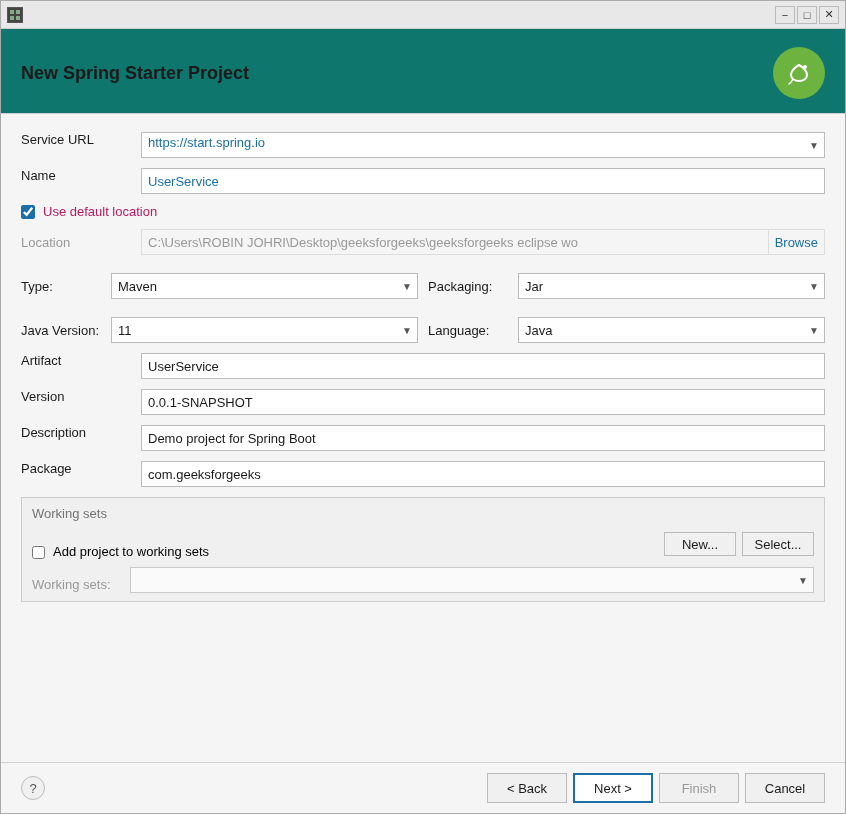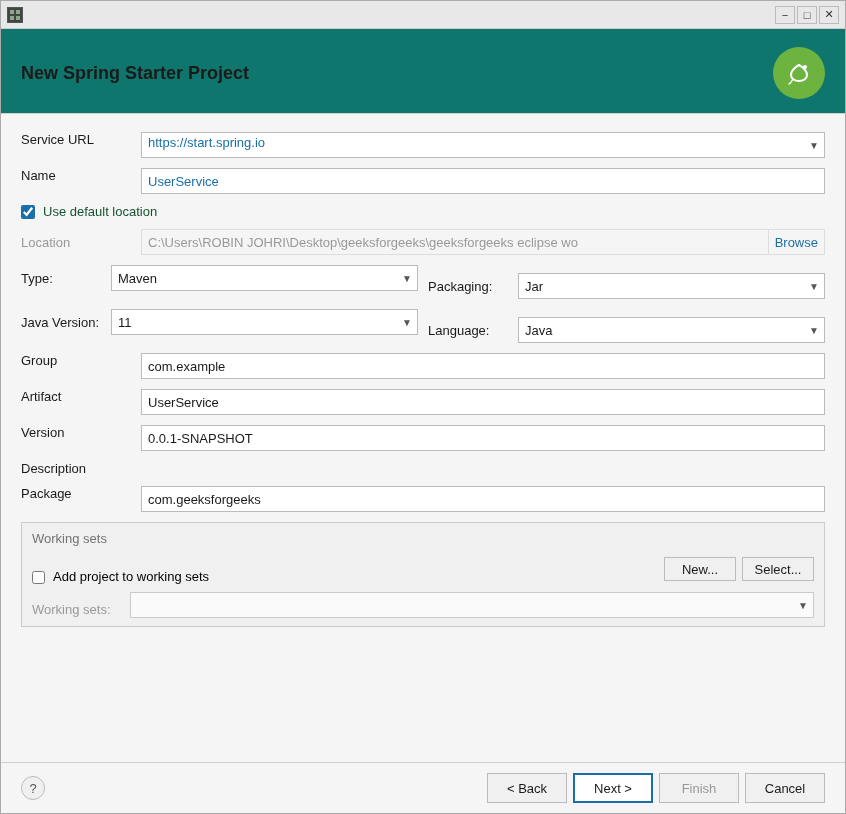--- a/index.html
+++ b/index.html
@@ -160,21 +160,21 @@
       margin-bottom: 10px;
     }
     .checkbox-row input[type="checkbox"] {
       margin-right: 8px;
       width: 14px;
       height: 14px;
       accent-color: #1a6fa8;
     }
     .checkbox-label {
       font-size: 13px;
-      color: #14532d;
+      color: #be185d;
     }
     .location-row {
       display: flex;
       align-items: center;
       margin-bottom: 10px;
     }
     .location-label {
       width: 120px;
       color: #999;
       font-size: 13px;
@@ -202,21 +202,21 @@
       background: none;
       border: none;
       cursor: pointer;
       font-size: 13px;
       padding: 0 6px;
       border-left: 1px solid #ddd;
       height: 100%;
     }
     .two-col-row {
       display: flex;
-      align-items: flex-start;
+      align-items: flex-end;
       margin-bottom: 10px;
       gap: 10px;
     }
     .two-col-left {
       display: flex;
       align-items: center;
       flex: 1;
     }
     .two-col-right {
       display: flex;
@@ -440,37 +440,34 @@
           <select>
             <option>Java</option>
             <option>Kotlin</option>
             <option>Groovy</option>
           </select>
           <span class="select-arrow">▼</span>
         </div>
       </div>
     </div>
 
-    <div class="form-row">
-      <span class="form-label">Group</span>
-      <input type="text" class="form-control" style="flex: 1 1 0%; color: rgb(26, 26, 26);" value="com.example">
-    </div>
 
     <div class="form-row">
       <span class="form-label">Artifact</span>
       <input type="text" class="form-control" style="flex: 1 1 0%; color: rgb(26, 26, 26);" value="UserService">
     </div>
 
     <div class="form-row">
       <span class="form-label">Version</span>
       <input type="text" class="form-control" style="flex: 1 1 0%; color: rgb(26, 26, 26);" value="0.0.1-SNAPSHOT">
     </div>
 
     <div class="form-row">
       <span class="form-label">Description</span>
+      <input type="text" class="form-control" style="flex: 1 1 0%; color: rgb(26, 26, 26);" value="Demo project for Spring Boot">
     </div>
 
     <div class="form-row">
       <span class="form-label">Package</span>
       <input type="text" class="form-control" style="flex: 1 1 0%; color: rgb(26, 26, 26);" value="com.geeksforgeeks">
     </div>
 
     <div class="working-sets-section">
       <div class="working-sets-title">Working sets</div>
       <div class="working-sets-controls">

